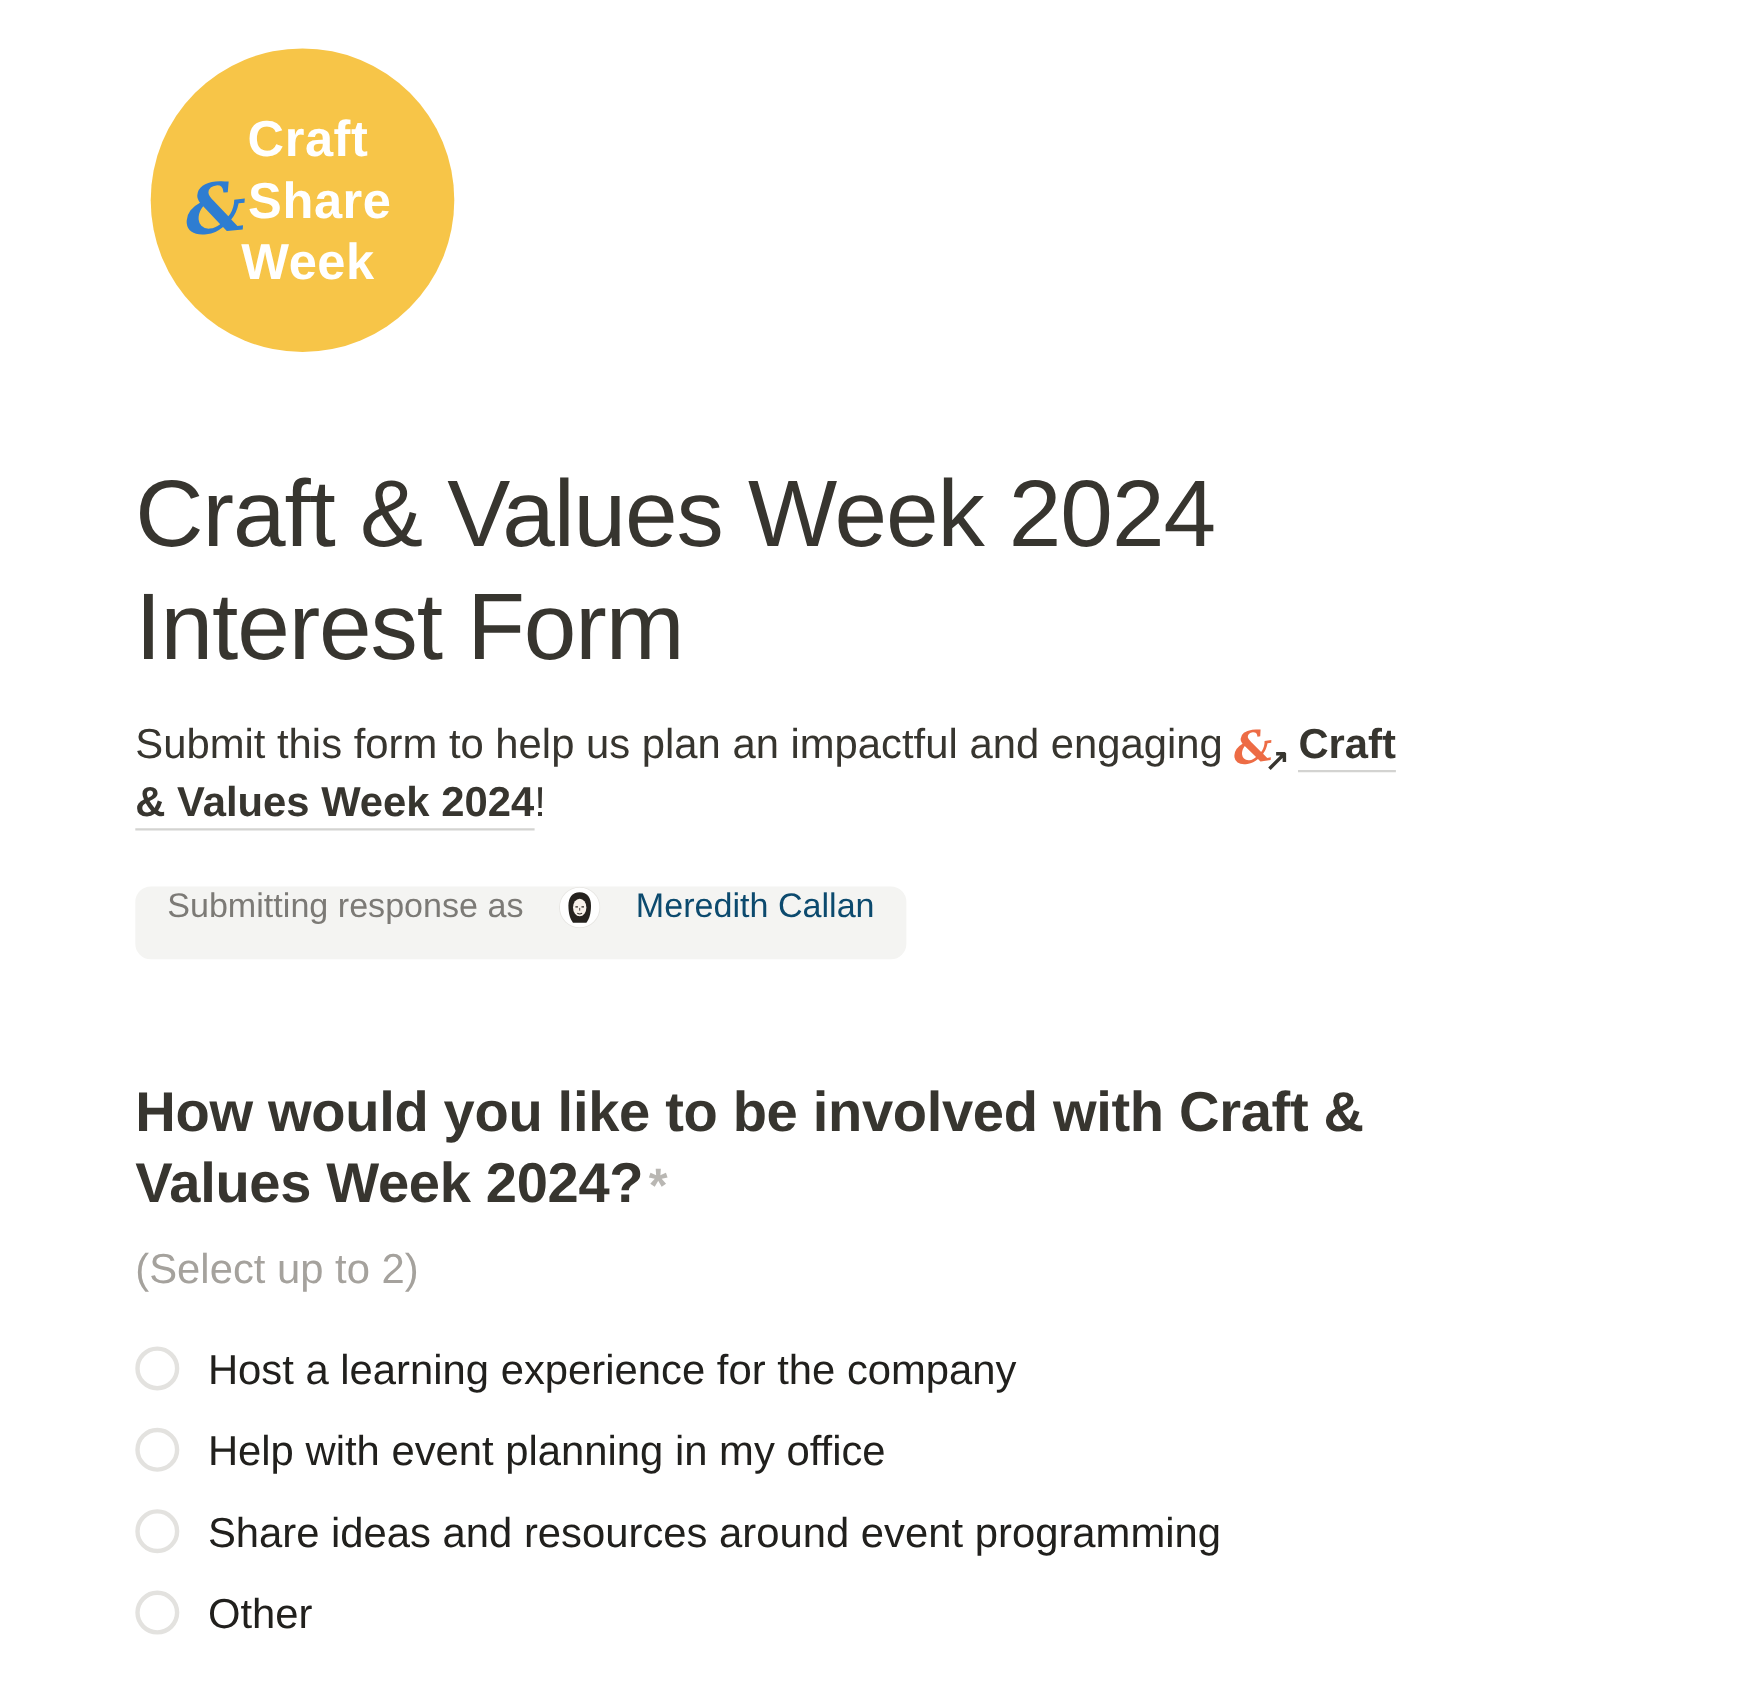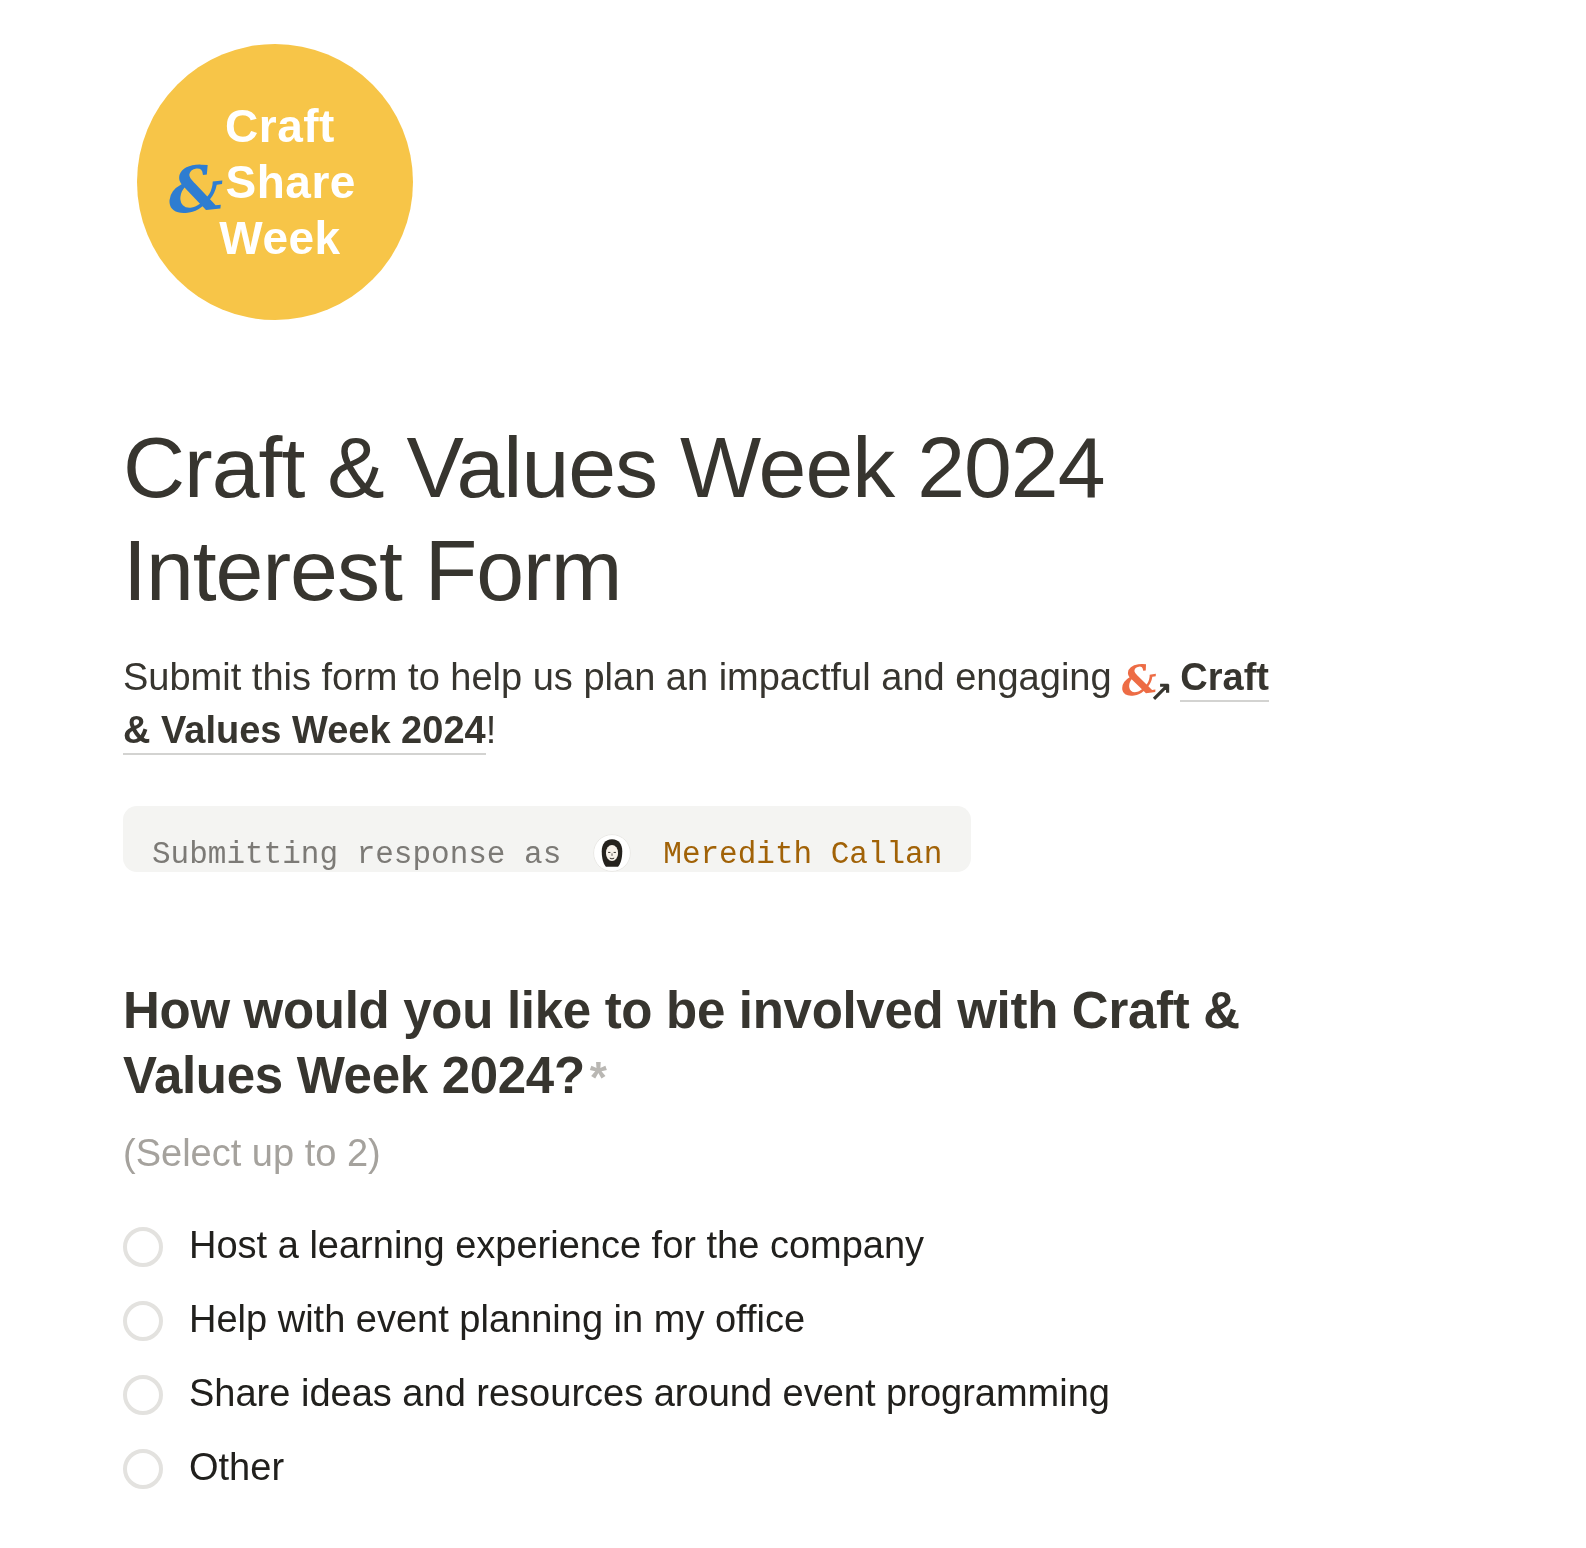--- a/index.html
+++ b/index.html
@@ -103,30 +103,29 @@
     text-decoration: none;
     border-bottom: 2px solid rgba(55,53,47,0.22);
     padding-bottom: 2px;
     cursor: pointer;
   }
 
   
   .pill {
     margin-top: 50px;
     display: inline-flex;
-    align-items: flex-end;
+    align-items: flex-start;
     gap: 32px;
     height: 66px;
     padding: 0 29px;
     border-radius: 14px;
     background: #F4F4F2;
-    font-family: Liberation Mono, monospace;
   }
   .pill-label { font-size: 31px; color: #7C7A76; }
-  .pill-name  { font-size: 31px; color: #a16207; }
+  .pill-name  { font-size: 31px; color: #0c4a6e; }
   .avatar {
     width: 38px; height: 38px;
     border-radius: 50%;
     overflow: hidden;
     flex: 0 0 38px;
     display: inline-block;
   }
 
   
   .question {
@@ -144,21 +143,21 @@
     margin-top: 20px;
     font-size: 38px;
     line-height: 46px;
     color: #A5A29D;
   }
 
   
   .options { margin-top: 32px; }
   .option {
     display: flex;
-    align-items: flex-end;
+    align-items: flex-start;
     gap: 26px;
     padding: 15px 0;
     cursor: pointer;
   }
   .radio {
     width: 40px; height: 40px;
     border-radius: 50%;
     border: 4px solid #E3E2DF;
     background: #ffffff;
     flex: 0 0 40px;

